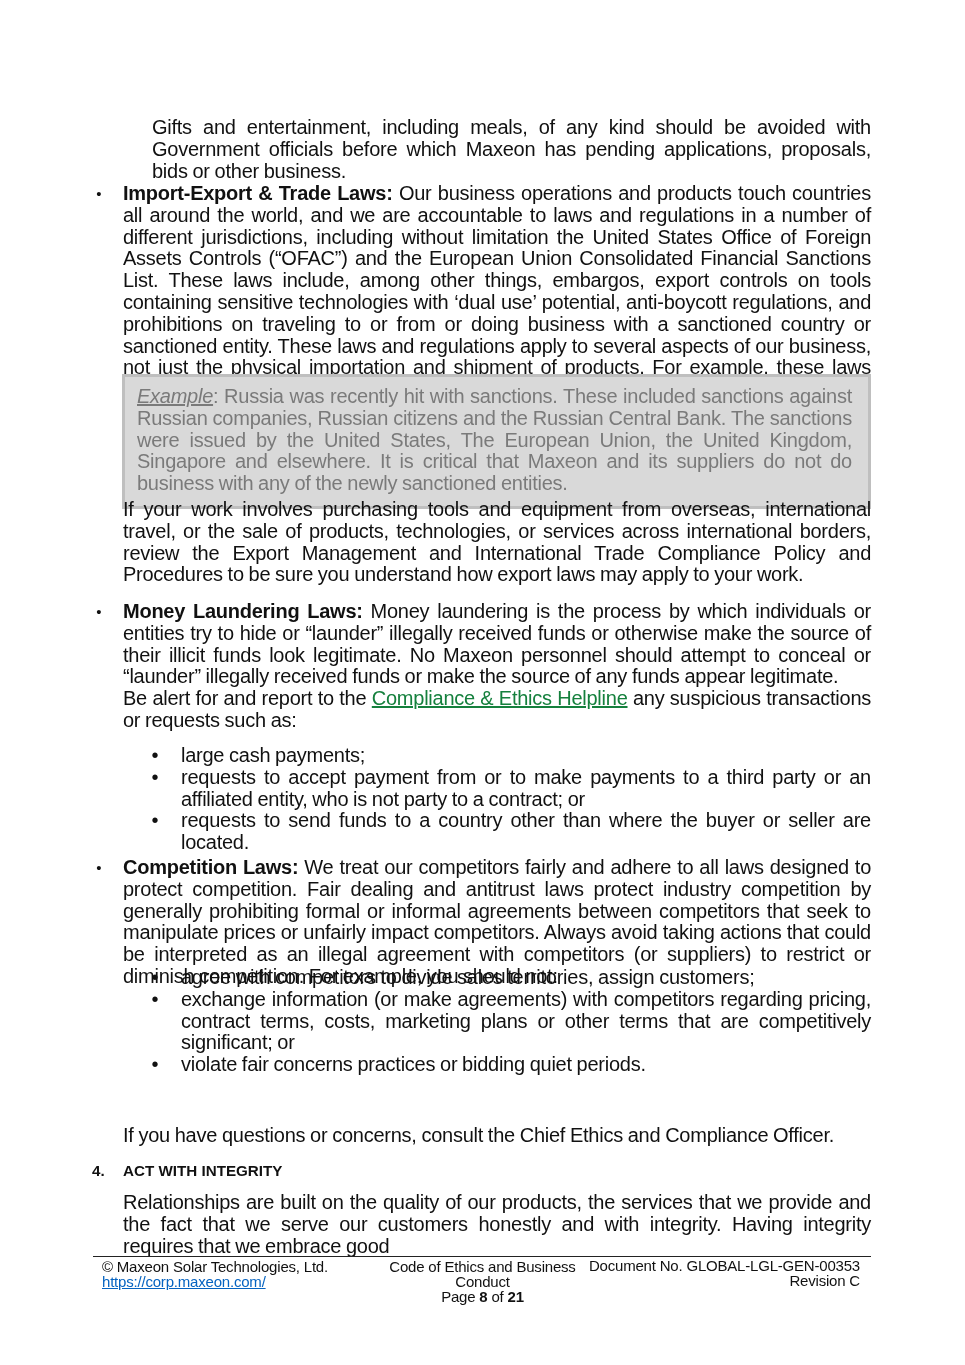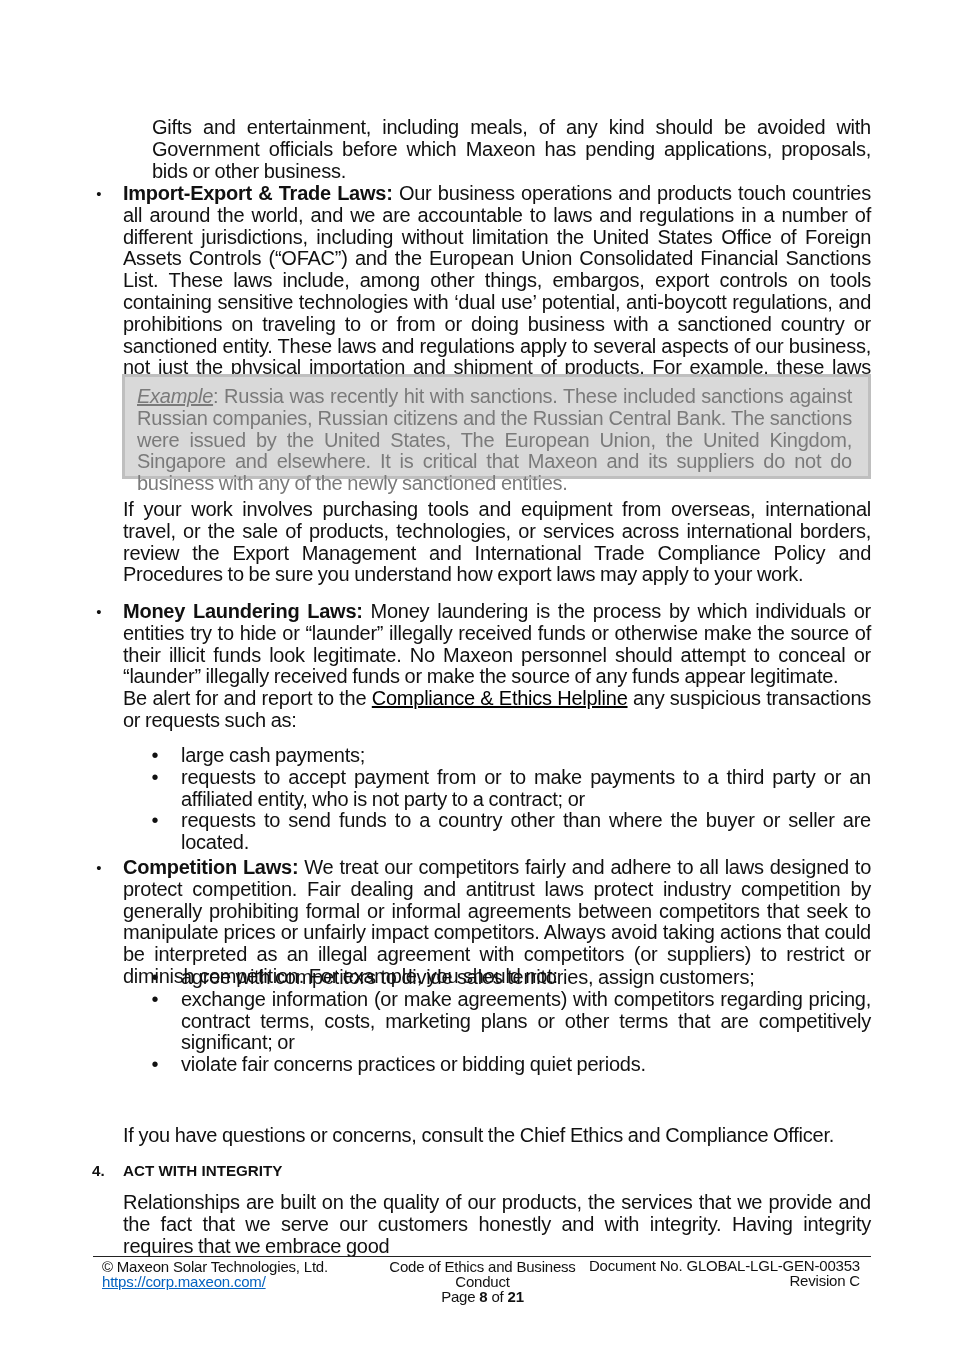--- a/index.html
+++ b/index.html
@@ -59,21 +59,21 @@
       width: 748px;
     }
     b.lead {
       font-weight: bold;
     }
     .example-box {
       position: absolute;
       left: 122px;
       top: 374px;
       width: 749px;
-      height: 105px;
+      height: 135px;
       box-sizing: border-box;
       background: #d9d9d9;
       border: 3px solid #bfbfbf;
       padding: 9px 16px 0 12px;
       color: #7a7a7a;
     }
     .example-box .lbl {
       font-style: italic;
       text-decoration: underline;
     }
@@ -87,21 +87,21 @@
       padding-left: 31px;
     }
     .sub-item .dot {
       position: absolute;
       left: 0;
       top: 0;
       width: 10px;
       text-align: center;
     }
     a.link {
-      color: #000000;
+      color: #15803d;
       text-decoration: underline;
     }
     .heading {
       position: absolute;
       left: 92px;
       top: 1160px;
       font-weight: bold;
       font-size: 15.2px;
       line-height: 21.8px;
     }

